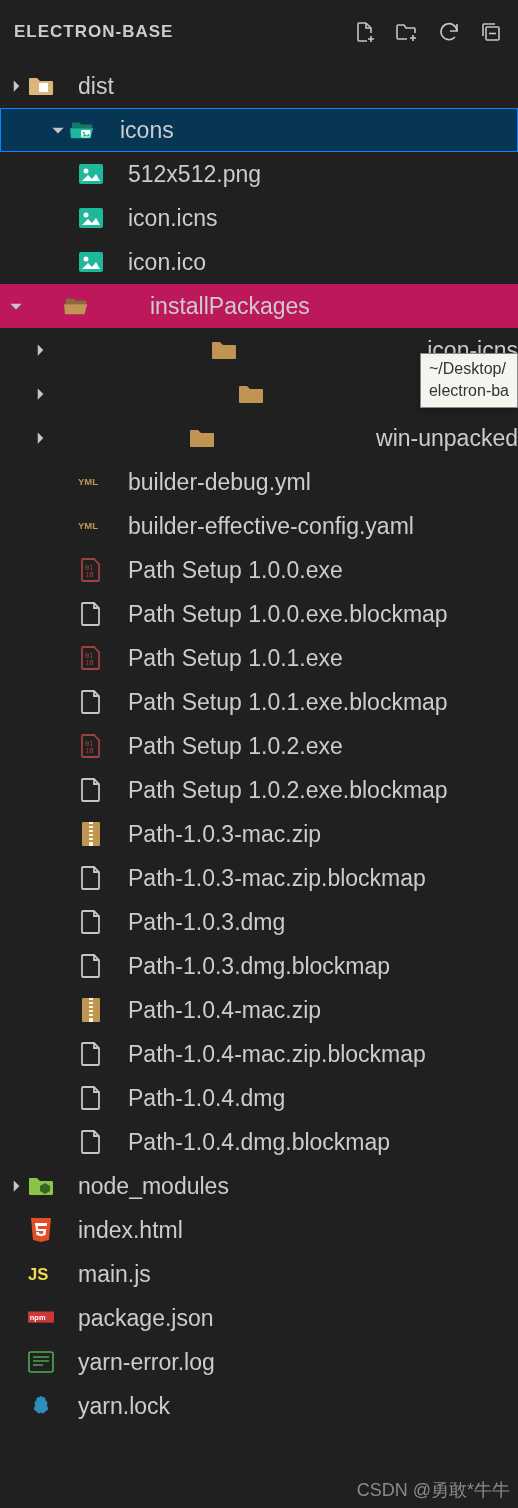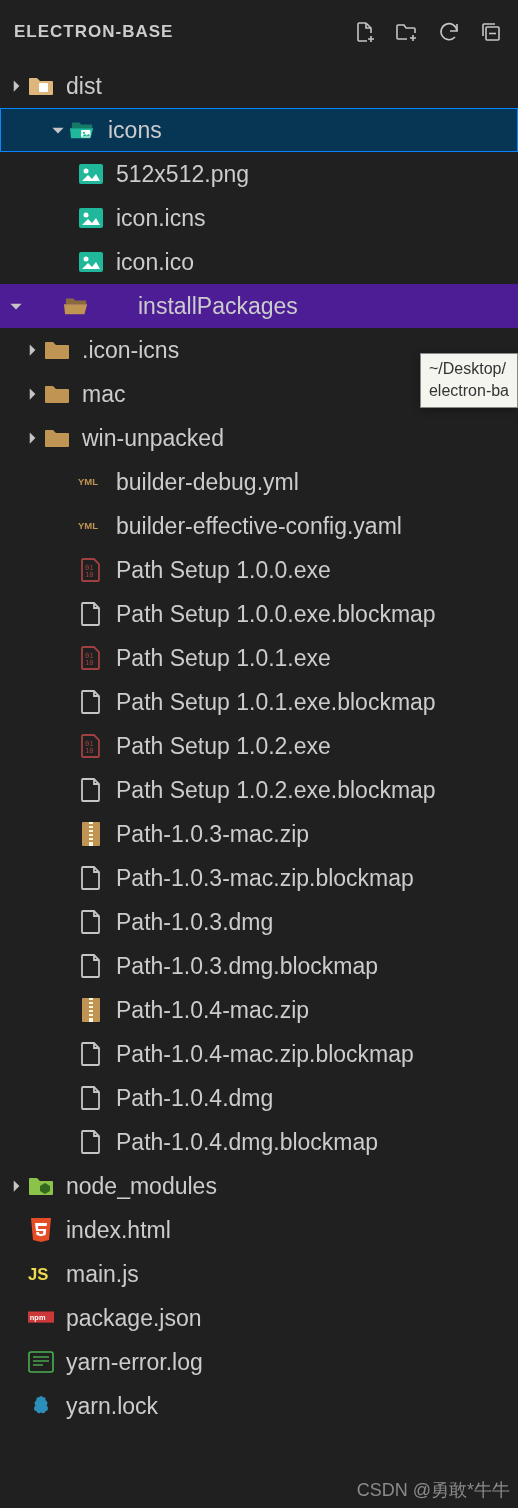--- a/index.html
+++ b/index.html
@@ -56,21 +56,21 @@
       cursor: pointer;
       white-space: nowrap;
       position: relative;
     }
     .tree-row.selected {
       background: #073655;
       border: 1px solid #0a84ff;
       padding-left: 45px;
     }
     .tree-row.highlighted {
-      background: #4c1d95;
+      background: #be185d;
       gap: 36px;
     }
     .twistie {
       width: 24px;
       height: 24px;
       display: flex;
       align-items: center;
       justify-content: center;
       color: #c5c5c5;
       flex-shrink: 0;
@@ -82,23 +82,24 @@
       width: 26px;
       height: 26px;
       display: flex;
       align-items: center;
       justify-content: center;
       margin-right: 12px;
       flex-shrink: 0;
     }
     .label {
       color: #cccccc;
+      margin-left: 12px;
     }
     .indent-0 { padding-left: 4px; }
-    .indent-1 { padding-left: 20px; }
+    .indent-1 { padding-left: 28px; justify-content: space-between; }
     .indent-2 { padding-left: 54px; }
     .tooltip {
       position: absolute;
       right: 0;
       top: 353px;
       background: #f5f5f0;
       color: #333;
       padding: 4px 8px;
       font-size: 16px;
       border: 1px solid #888;

